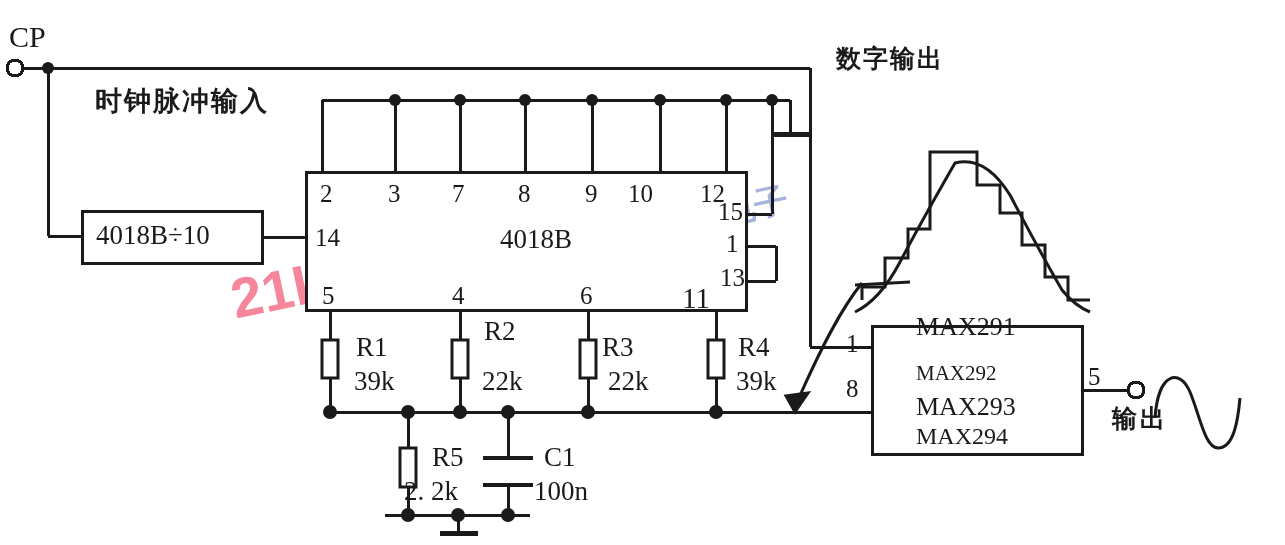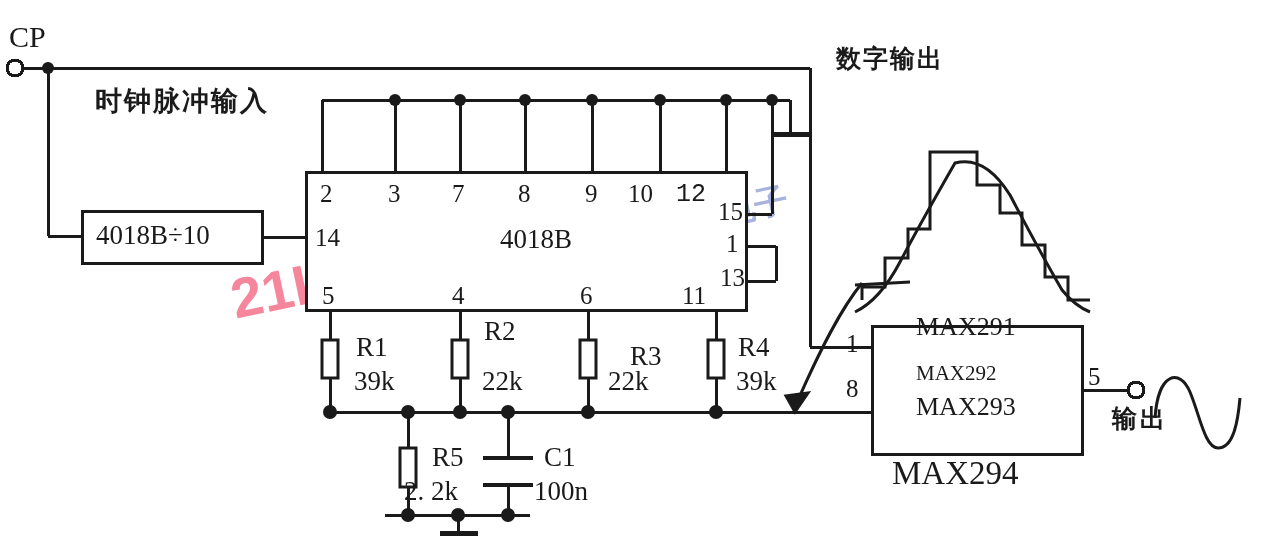--- a/index.html
+++ b/index.html
@@ -158,53 +158,53 @@
   <div class="lbl ser" style="left:96px;top:220px;font-size:27px;">4018B÷10</div>
 
   <div class="lbl ser" style="left:500px;top:224px;font-size:27px;">4018B</div>
 
   <div class="lbl ser" style="left:320px;top:180px;font-size:25px;">2</div>
   <div class="lbl ser" style="left:388px;top:180px;font-size:25px;">3</div>
   <div class="lbl ser" style="left:452px;top:180px;font-size:25px;">7</div>
   <div class="lbl ser" style="left:518px;top:180px;font-size:25px;">8</div>
   <div class="lbl ser" style="left:585px;top:180px;font-size:25px;">9</div>
   <div class="lbl ser" style="left:628px;top:180px;font-size:25px;text-align:right;">10</div>
-  <div class="lbl ser" style="left:676px;top:180px;font-size:25px;font-family:Liberation Mono, monospace;">12</div>
+  <div class="lbl ser" style="left:700px;top:180px;font-size:25px;">12</div>
 
   <div class="lbl ser" style="left:315px;top:224px;font-size:25px;">14</div>
 
   <div class="lbl ser" style="left:718px;top:198px;font-size:25px;">15</div>
   <div class="lbl ser" style="left:726px;top:230px;font-size:25px;">1</div>
   <div class="lbl ser" style="left:720px;top:264px;font-size:25px;">13</div>
 
   <div class="lbl ser" style="left:322px;top:282px;font-size:25px;">5</div>
   <div class="lbl ser" style="left:452px;top:282px;font-size:25px;">4</div>
   <div class="lbl ser" style="left:580px;top:282px;font-size:25px;">6</div>
-  <div class="lbl ser" style="left:682px;top:282px;font-size:25px;">11</div>
+  <div class="lbl ser" style="left:682px;top:282px;font-size:29px;">11</div>
 
   <div class="lbl ser" style="left:356px;top:332px;font-size:27px;">R1</div>
   <div class="lbl ser" style="left:354px;top:366px;font-size:27px;">39k</div>
 
   <div class="lbl ser" style="left:484px;top:316px;font-size:27px;">R2</div>
   <div class="lbl ser" style="left:482px;top:366px;font-size:27px;">22k</div>
 
-  <div class="lbl ser" style="left:630px;top:332px;font-size:27px;margin-top:9px;">R3</div>
+  <div class="lbl ser" style="left:602px;top:332px;font-size:27px;">R3</div>
   <div class="lbl ser" style="left:608px;top:366px;font-size:27px;">22k</div>
 
   <div class="lbl ser" style="left:738px;top:332px;font-size:27px;">R4</div>
   <div class="lbl ser" style="left:736px;top:366px;font-size:27px;">39k</div>
 
   <div class="lbl ser" style="left:432px;top:442px;font-size:27px;">R5</div>
   <div class="lbl ser" style="left:404px;top:476px;font-size:27px;">2. 2k</div>
 
   <div class="lbl ser" style="left:544px;top:442px;font-size:27px;">C1</div>
   <div class="lbl ser" style="left:534px;top:476px;font-size:27px;">100n</div>
 
   <div class="lbl ser" style="left:846px;top:330px;font-size:25px;">1</div>
   <div class="lbl ser" style="left:846px;top:375px;font-size:25px;">8</div>
   <div class="lbl ser" style="left:1088px;top:363px;font-size:25px;">5</div>
 
   <div class="lbl ser" style="left:916px;top:312px;font-size:26px;">MAX291</div>
   <div class="lbl ser" style="left:916px;top:361px;font-size:21px;">MAX292</div>
   <div class="lbl ser" style="left:916px;top:392px;font-size:26px;">MAX293</div>
-  <div class="lbl ser" style="left:892px;top:423px;font-size:33px;margin-top:32px;">MAX294</div>
+  <div class="lbl ser" style="left:916px;top:423px;font-size:24px;">MAX294</div>
 
 </div>
 
 </body></html>

